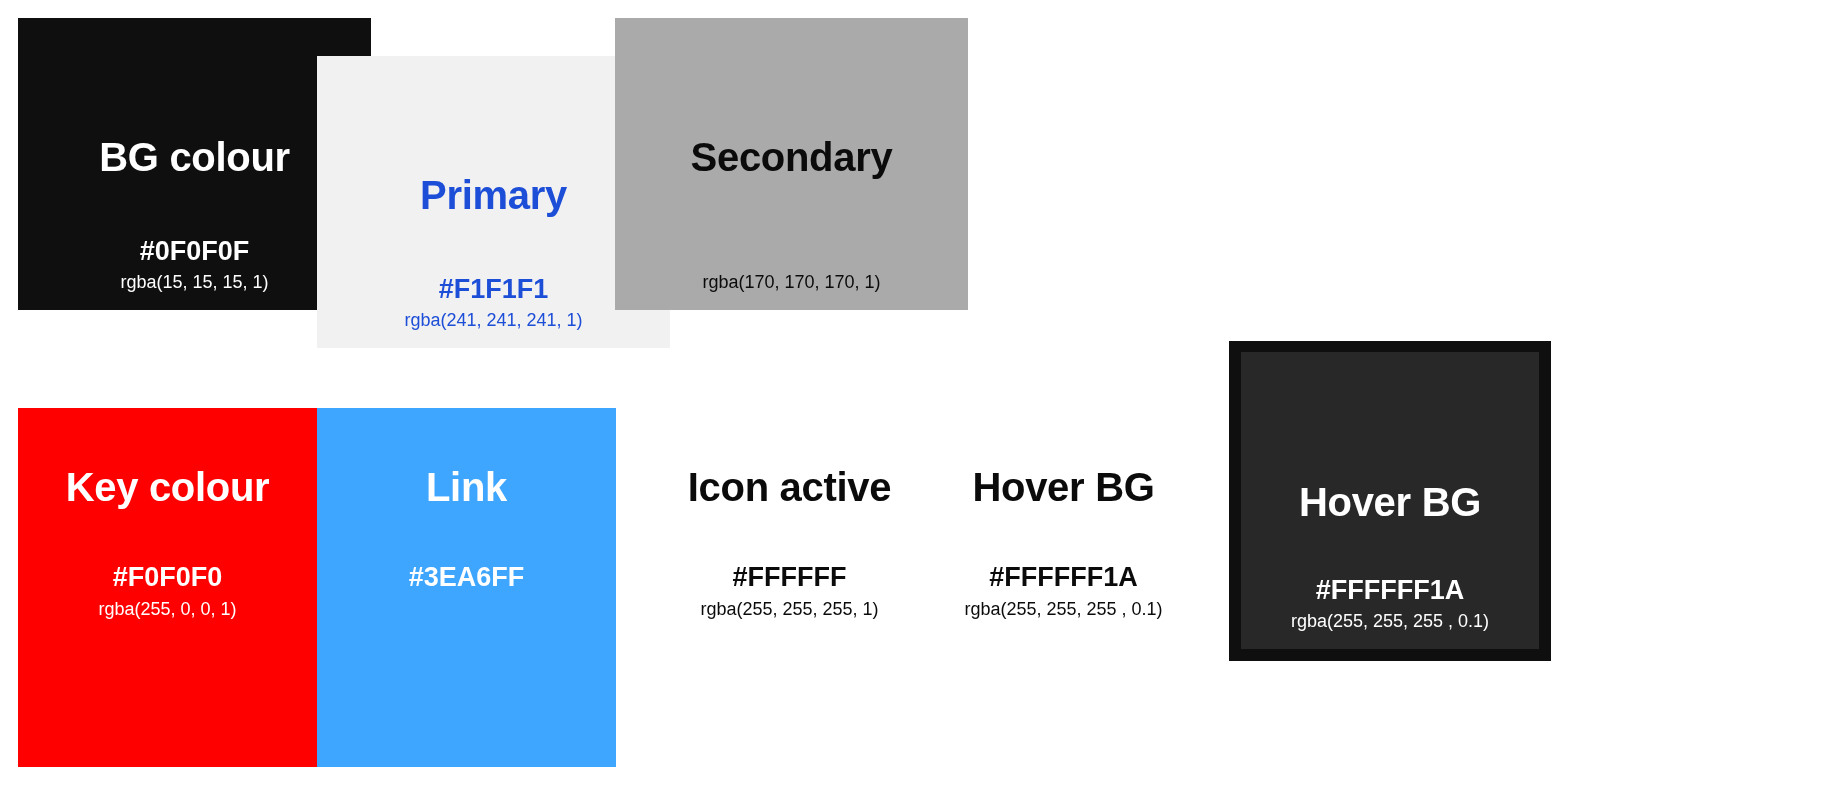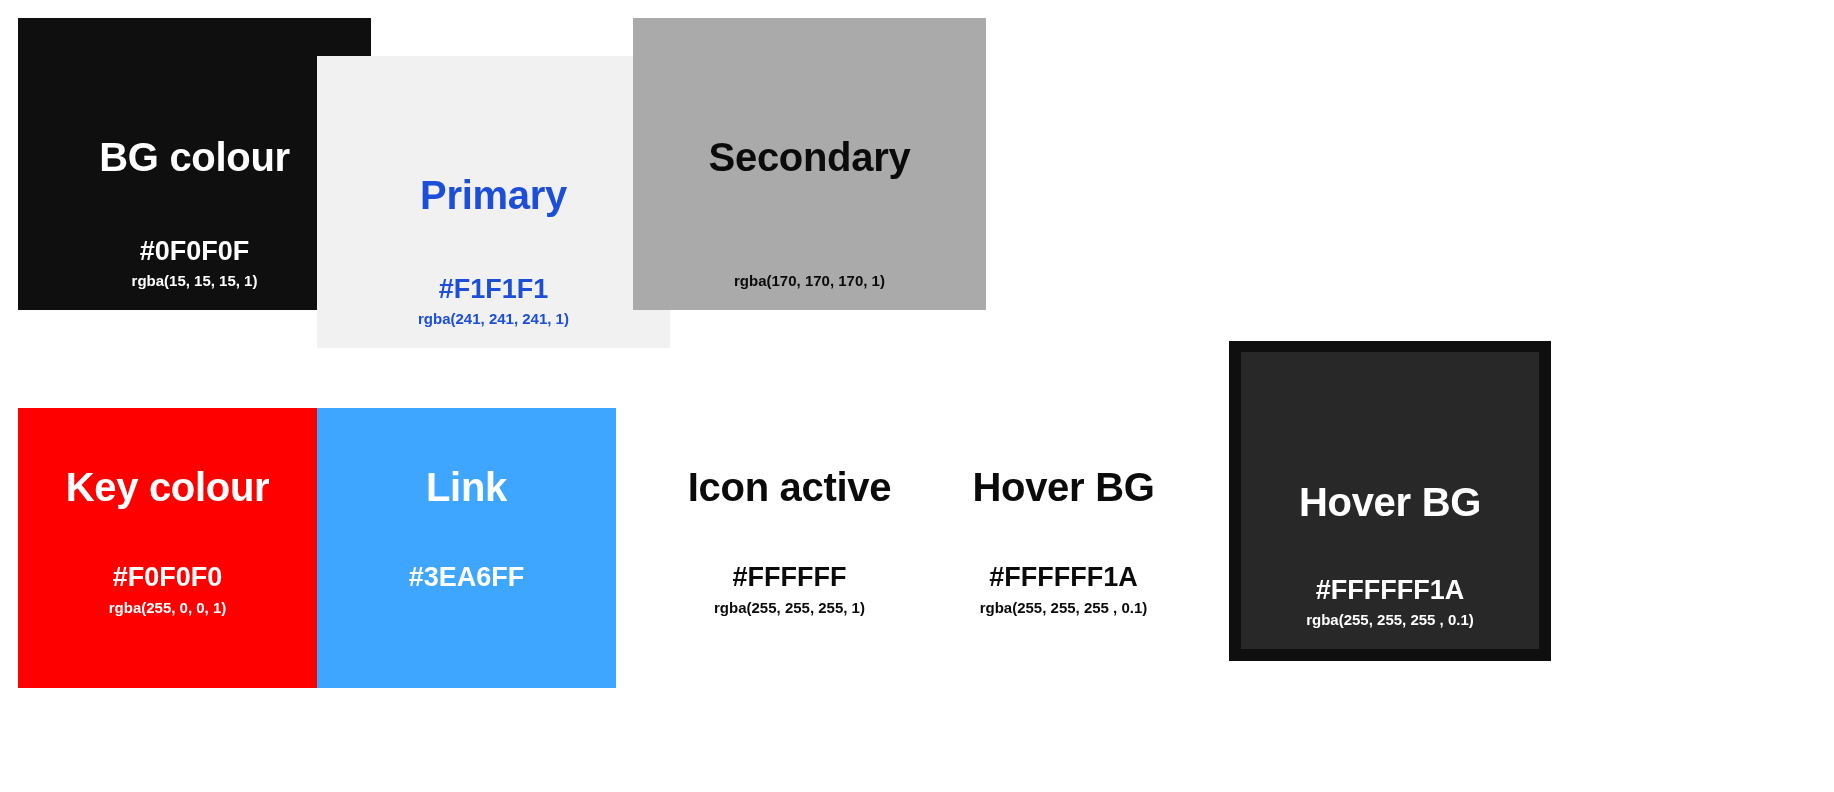--- a/index.html
+++ b/index.html
@@ -39,52 +39,52 @@
   }
 
   .swatch .hex {
     font-size: 27px;
     font-weight: 700;
     line-height: 1.1;
     white-space: nowrap;
   }
 
   .swatch .rgba {
-    font-size: 15px;
-    font-weight: 700;
+    font-size: 18px;
+    font-weight: 400;
     line-height: 1.1;
     white-space: nowrap;
   }
 
   
   #row1 { position: absolute; left: 18px; top: 18px; height: 292px; }
 
   .sq {
     position: absolute;
     top: 0;
     width: 353px;
     height: 292px;
     box-sizing: border-box;
   }
   .sq .title { position: absolute; left: 0; right: 0; top: 117px; text-align: center; }
   .sq .hex   { position: absolute; left: 0; right: 0; top: 219px; text-align: center; }
   .sq .rgba  { position: absolute; left: 0; right: 0; top: 255px; text-align: center; }
 
   #sq-bg        { left: 0px;   background: #0F0F0F; color: #ffffff; }
   #sq-primary   { left: 299px; background: #F1F1F1; color: #1d4ed8; margin-top: 38px; }
-  #sq-secondary { left: 597px; background: #AAAAAA; color: #0b0b0b; margin-left: 18px; }
+  #sq-secondary { left: 597px; background: #AAAAAA; color: #0b0b0b; }
 
   
   #row2 { position: absolute; left: 18px; top: 408px; height: 324px; }
 
   .cell {
     position: absolute;
     top: 0;
     width: 299px;
-    height: 280px;
+    height: 359px;
     box-sizing: border-box;
   }
   .cell .title { position: absolute; left: -20px; right: -20px; top: 57px;  text-align: center; }
   .cell .hex   { position: absolute; left: -20px; right: -20px; top: 155px; text-align: center; }
   .cell .rgba  { position: absolute; left: -20px; right: -20px; top: 192px; text-align: center; }
 
   #cell-key   { left: 0px;   background: #FF0000; color: #ffffff; }
   #cell-link  { left: 299px; background: #3EA6FF; color: #ffffff; padding-left: 12px; }
   #cell-icon  { left: 622px; background: transparent; color: #0b0b0b; }
   #cell-hover { left: 896px; background: transparent; color: #0b0b0b; }

